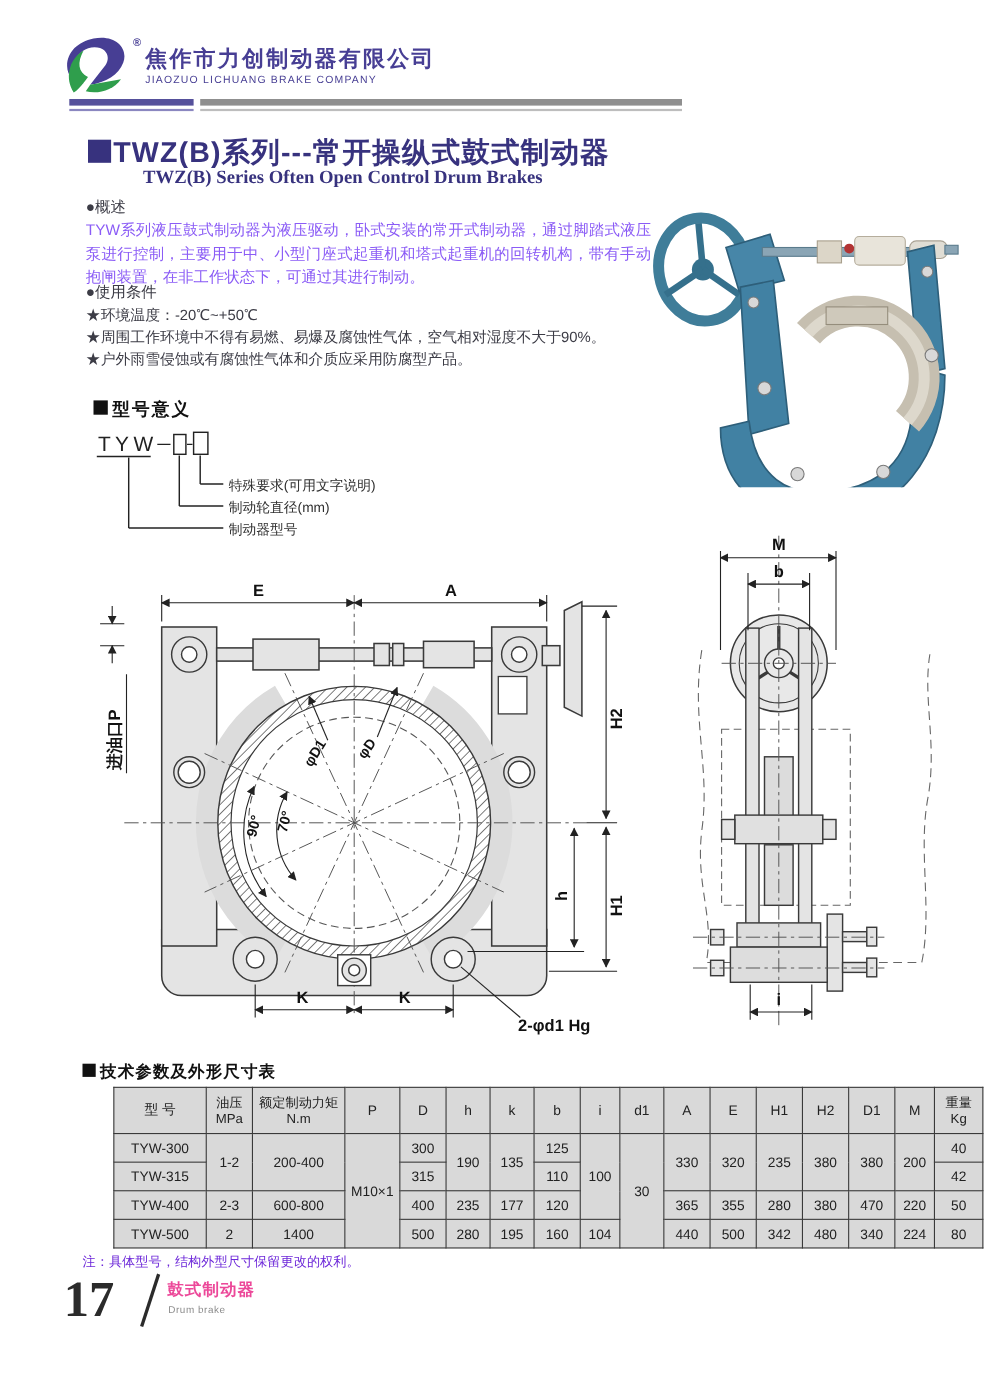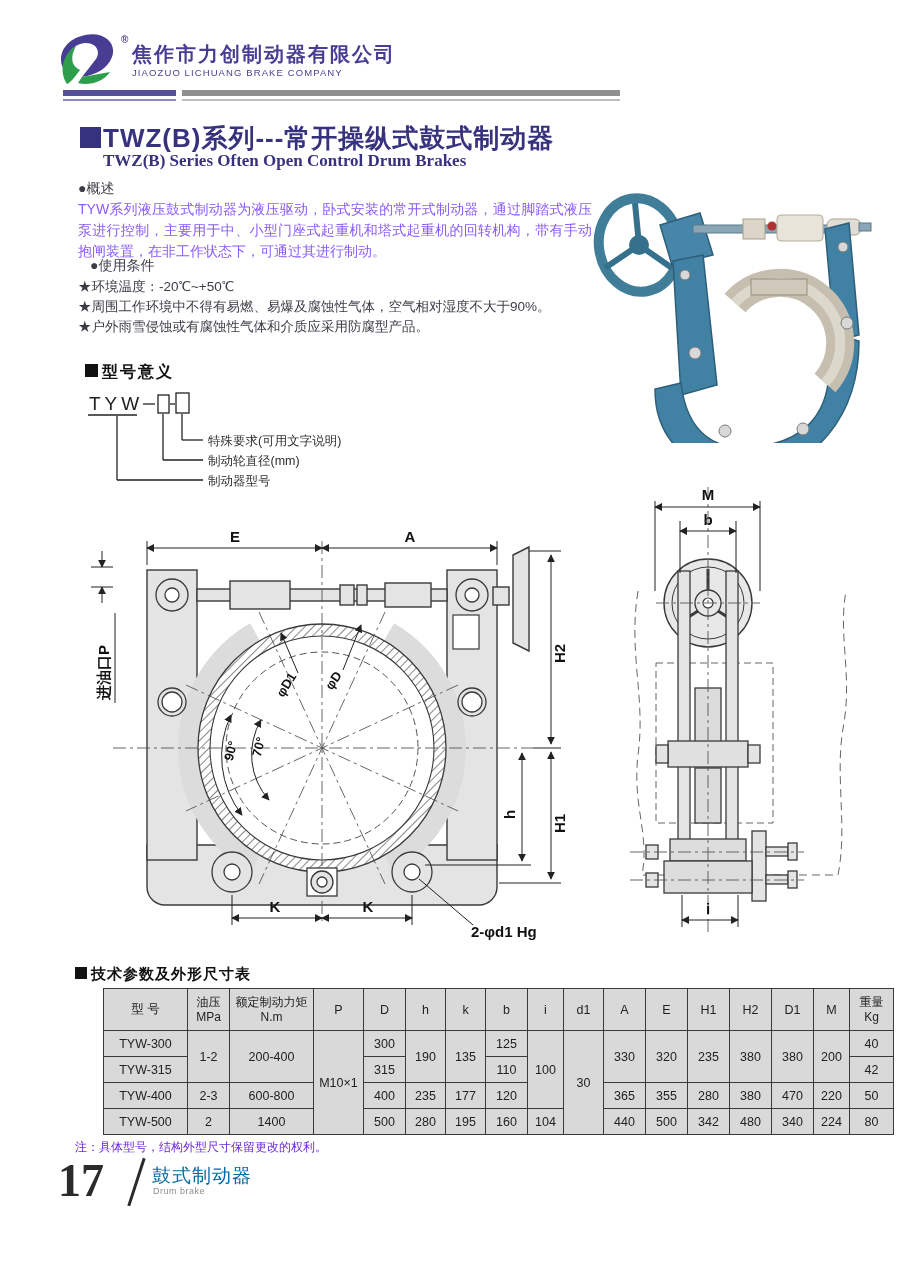--- a/index.html
+++ b/index.html
@@ -8,40 +8,40 @@
   .abs{position:absolute;}
   
   .company-cn{font-size:20px;font-weight:bold;color:#473e94;letter-spacing:2px;line-height:1;}
   .company-en{font-size:9.5px;color:#473e94;letter-spacing:1.1px;margin-top:3px;}
   .reg{font-size:10px;color:#473e94;font-weight:bold;}
   .rule{position:absolute;height:6px;}
   .rule-thin{position:absolute;height:2px;}
   
   .title-cn{font-size:26px;font-weight:bold;color:#37327e;letter-spacing:1px;white-space:nowrap;}
   .title-sq{display:inline-block;width:21px;height:21px;background:#37327e;margin-right:2px;vertical-align:-1px;}
-  .title-en{font-family:"Liberation Serif",serif;font-weight:bold;font-size:17px;color:#37327e;white-space:nowrap;}
+  .title-en{font-family:"Liberation Serif",serif;font-weight:bold;font-size:17px;color:#37327e;white-space:nowrap;margin-left:27px;}
   
   .sec-h{font-size:14px;color:#3c3c46;font-weight:bold;white-space:nowrap;}
   .body-txt{font-size:14px;line-height:21px;text-align:justify;color:#8b5cf6;}
   .cond-item{font-size:13.5px;line-height:20px;white-space:nowrap;color:#3c3c46;}
   
   .blk-h{font-size:16px;font-weight:bold;color:#111;letter-spacing:2px;white-space:nowrap;}
   .blk-sq{display:inline-block;width:13px;height:13px;background:#111;margin-right:4px;}
   
   .params-table{border-collapse:collapse;table-layout:fixed;width:790px;background:#d9d9d9;
                 font-size:12.5px;color:#222;}
   .params-table td{border:1.5px solid #3a3a3a;text-align:center;vertical-align:middle;padding:0;overflow:hidden;}
   .params-table tr{height:26px;}
   .params-table tr.hdr-row{height:42px;}
   .h2line{line-height:1.25;font-size:12px;}
   .note-txt{font-size:12px;color:#6d28d9;white-space:nowrap;}
   
   .pg-num{font-family:"Liberation Serif",serif;font-size:46px;font-weight:bold;color:#2b2b2b;line-height:1;}
   .ft-slash{position:absolute;width:2.5px;height:50px;background:#2b2b2b;transform:rotate(18deg);}
-  .ft-cn{font-size:19px;font-weight:normal;color:#0369a1;letter-spacing:1px;white-space:nowrap;}
+  .ft-cn{font-size:15px;font-weight:bold;color:#ec4899;letter-spacing:1px;white-space:nowrap;}
   .ft-en{font-size:9px;color:#8d8d8d;letter-spacing:0.5px;}
   svg text{font-family:"Liberation Sans",sans-serif;}
 </style>
 </head>
 <body>
 
 <div class="page">
 
   <div class="abs" style="left:58px;top:32px;width:62px;height:56px;">
     <svg width="62" height="56" viewBox="0 0 62 56">
@@ -61,21 +61,21 @@
   <div class="rule-thin" style="left:182px;top:99px;width:438px;background:#bdbdbd;"></div>
 
   <div class="abs title-cn" style="left:80px;top:121px;">
     <span class="title-sq"></span><span>TWZ(B)系列---常开操纵式鼓式制动器</span>
   </div>
   <div class="abs title-en" style="left:103px;top:151px;">TWZ(B) Series Often Open Control Drum Brakes</div>
 
   <div class="abs sec-h" style="left:78px;top:180px;font-weight:normal;">●概述</div>
   <div class="abs body-txt" style="left:78px;top:199px;width:514px;">TYW系列液压鼓式制动器为液压驱动，卧式安装的常开式制动器，通过脚踏式液压泵进行控制，主要用于中、小型门座式起重机和塔式起重机的回转机构，带有手动抱闸装置，在非工作状态下，可通过其进行制动。</div>
 
-  <div class="abs sec-h" style="left:78px;top:257px;font-weight:normal;margin-left:12px;">●使用条件</div>
+  <div class="abs sec-h" style="left:78px;top:257px;font-weight:normal;">●使用条件</div>
   <div class="abs cond-item" style="left:78px;top:277px;">★环境温度：-20℃~+50℃</div>
   <div class="abs cond-item" style="left:78px;top:297px;">★周围工作环境中不得有易燃、易爆及腐蚀性气体，空气相对湿度不大于90%。</div>
   <div class="abs cond-item" style="left:78px;top:317px;">★户外雨雪侵蚀或有腐蚀性气体和介质应采用防腐型产品。</div>
 
   <div class="abs" style="left:575px;top:183px;width:300px;height:260px;">
     <svg width="300" height="260" viewBox="0 0 300 260">
       <ellipse cx="64" cy="62" rx="40" ry="47" fill="none" stroke="#3f7d99" stroke-width="10" transform="rotate(-10 64 62)"></ellipse>
       <circle cx="64" cy="62" r="10" fill="#35708c"></circle>
       <line x1="64" y1="62" x2="60" y2="20" stroke="#35708c" stroke-width="6"></line>
       <line x1="64" y1="62" x2="30" y2="85" stroke="#35708c" stroke-width="6"></line>

